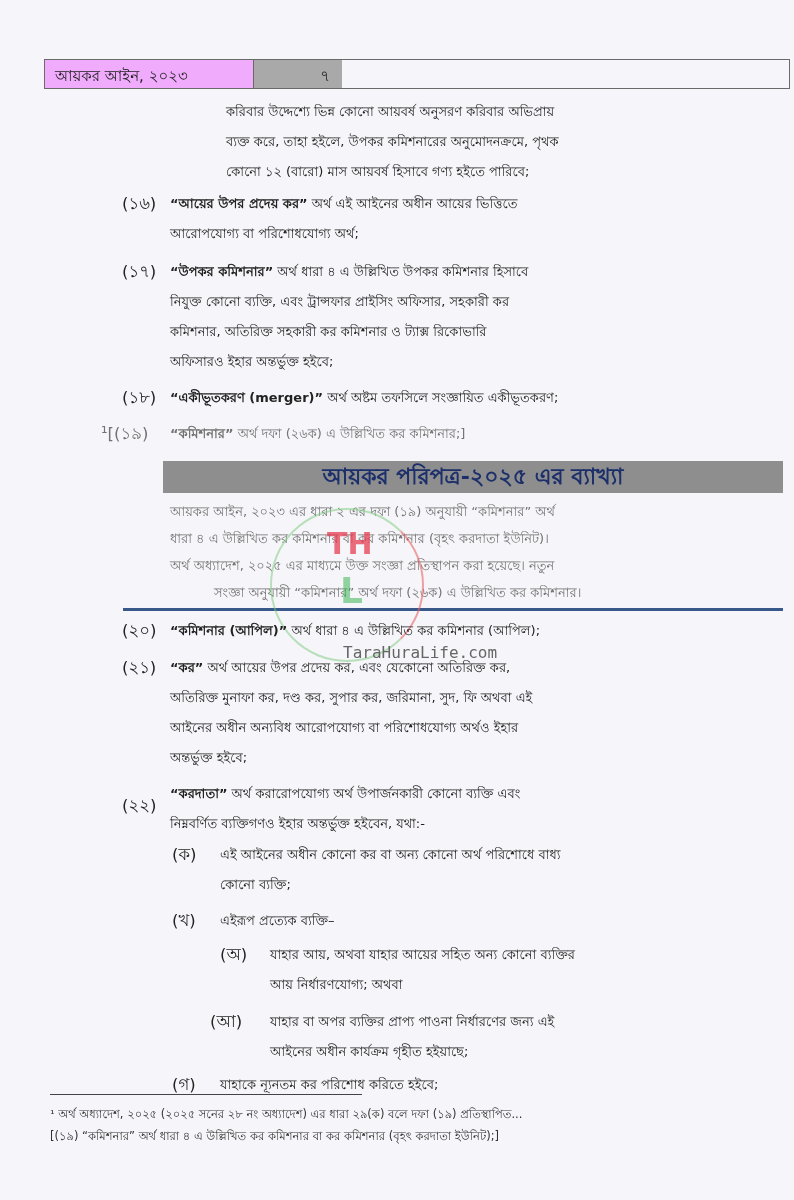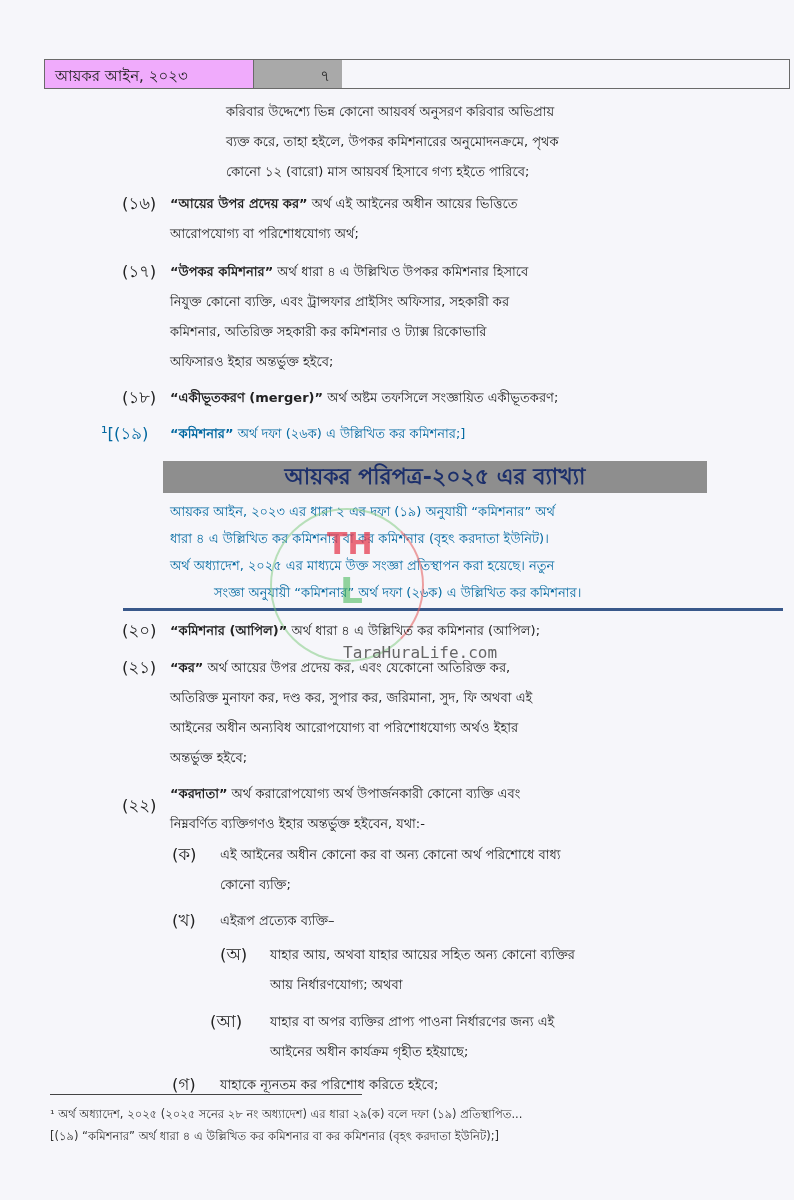--- a/index.html
+++ b/index.html
@@ -12,23 +12,23 @@
   .header {
     position:absolute; left:44px; top:59px; width:746px; height:30px;
     display:flex; border:1px solid #6a6a6a; box-sizing:border-box;
   }
   .h-left { width:209px; background:#f0abfc; border-right:1px solid #6a6a6a; font-size:15px; padding:4px 10px; box-sizing:border-box; white-space:nowrap; }
   .h-mid { flex:1; background:#d6d6d6; border-right:1px solid #6a6a6a; text-align:center; font-size:15px; padding-top:4px; }
   .h-right { width:88px; background:#a9a9a9; text-align:right; padding:4px 12px; box-sizing:border-box; font-size:15px; }
   .line { position:absolute; font-size:13px; white-space:nowrap; line-height:22px; }
   .num { position:absolute; font-size:16.5px; white-space:nowrap; line-height:22px; }
   b { font-weight:bold; }
-  .blue { color:#0369a1; }
+  .blue { color:#737373; }
   .banner {
-    position:absolute; left:163px; top:461px; width:544px; height:32px;
+    position:absolute; left:163px; top:461px; width:620px; height:32px;
     background:#8e8e8e; text-align:center; font-size:22px; font-weight:bold;
     color:#1c2f6b; line-height:32px;
   }
   .rule { position:absolute; left:123px; top:608px; width:660px; height:3px; background:#39588a; }
   .fn-rule { position:absolute; left:50px; top:1094px; width:312px; height:1px; background:#444; }
   .fn { position:absolute; font-size:11.5px; white-space:nowrap; color:#333; }
   .wm-circle { position:absolute; left:270px; top:508px; width:150px; height:150px; border-radius:50%; border:2px solid rgba(120,200,120,0.5); border-right-color:rgba(230,100,100,0.6); }
   .wm-text { position:absolute; left:327px; top:526px; font-size:30px; font-weight:bold; color:rgba(230,60,80,0.75); }
   .wm-text2 { position:absolute; left:340px; top:570px; font-size:36px; font-weight:bold; color:rgba(60,180,80,0.55); }
   .wm-url { position:absolute; left:343px; top:643px; font-size:16px; color:#666; font-family:"DejaVu Sans Mono", monospace; }

